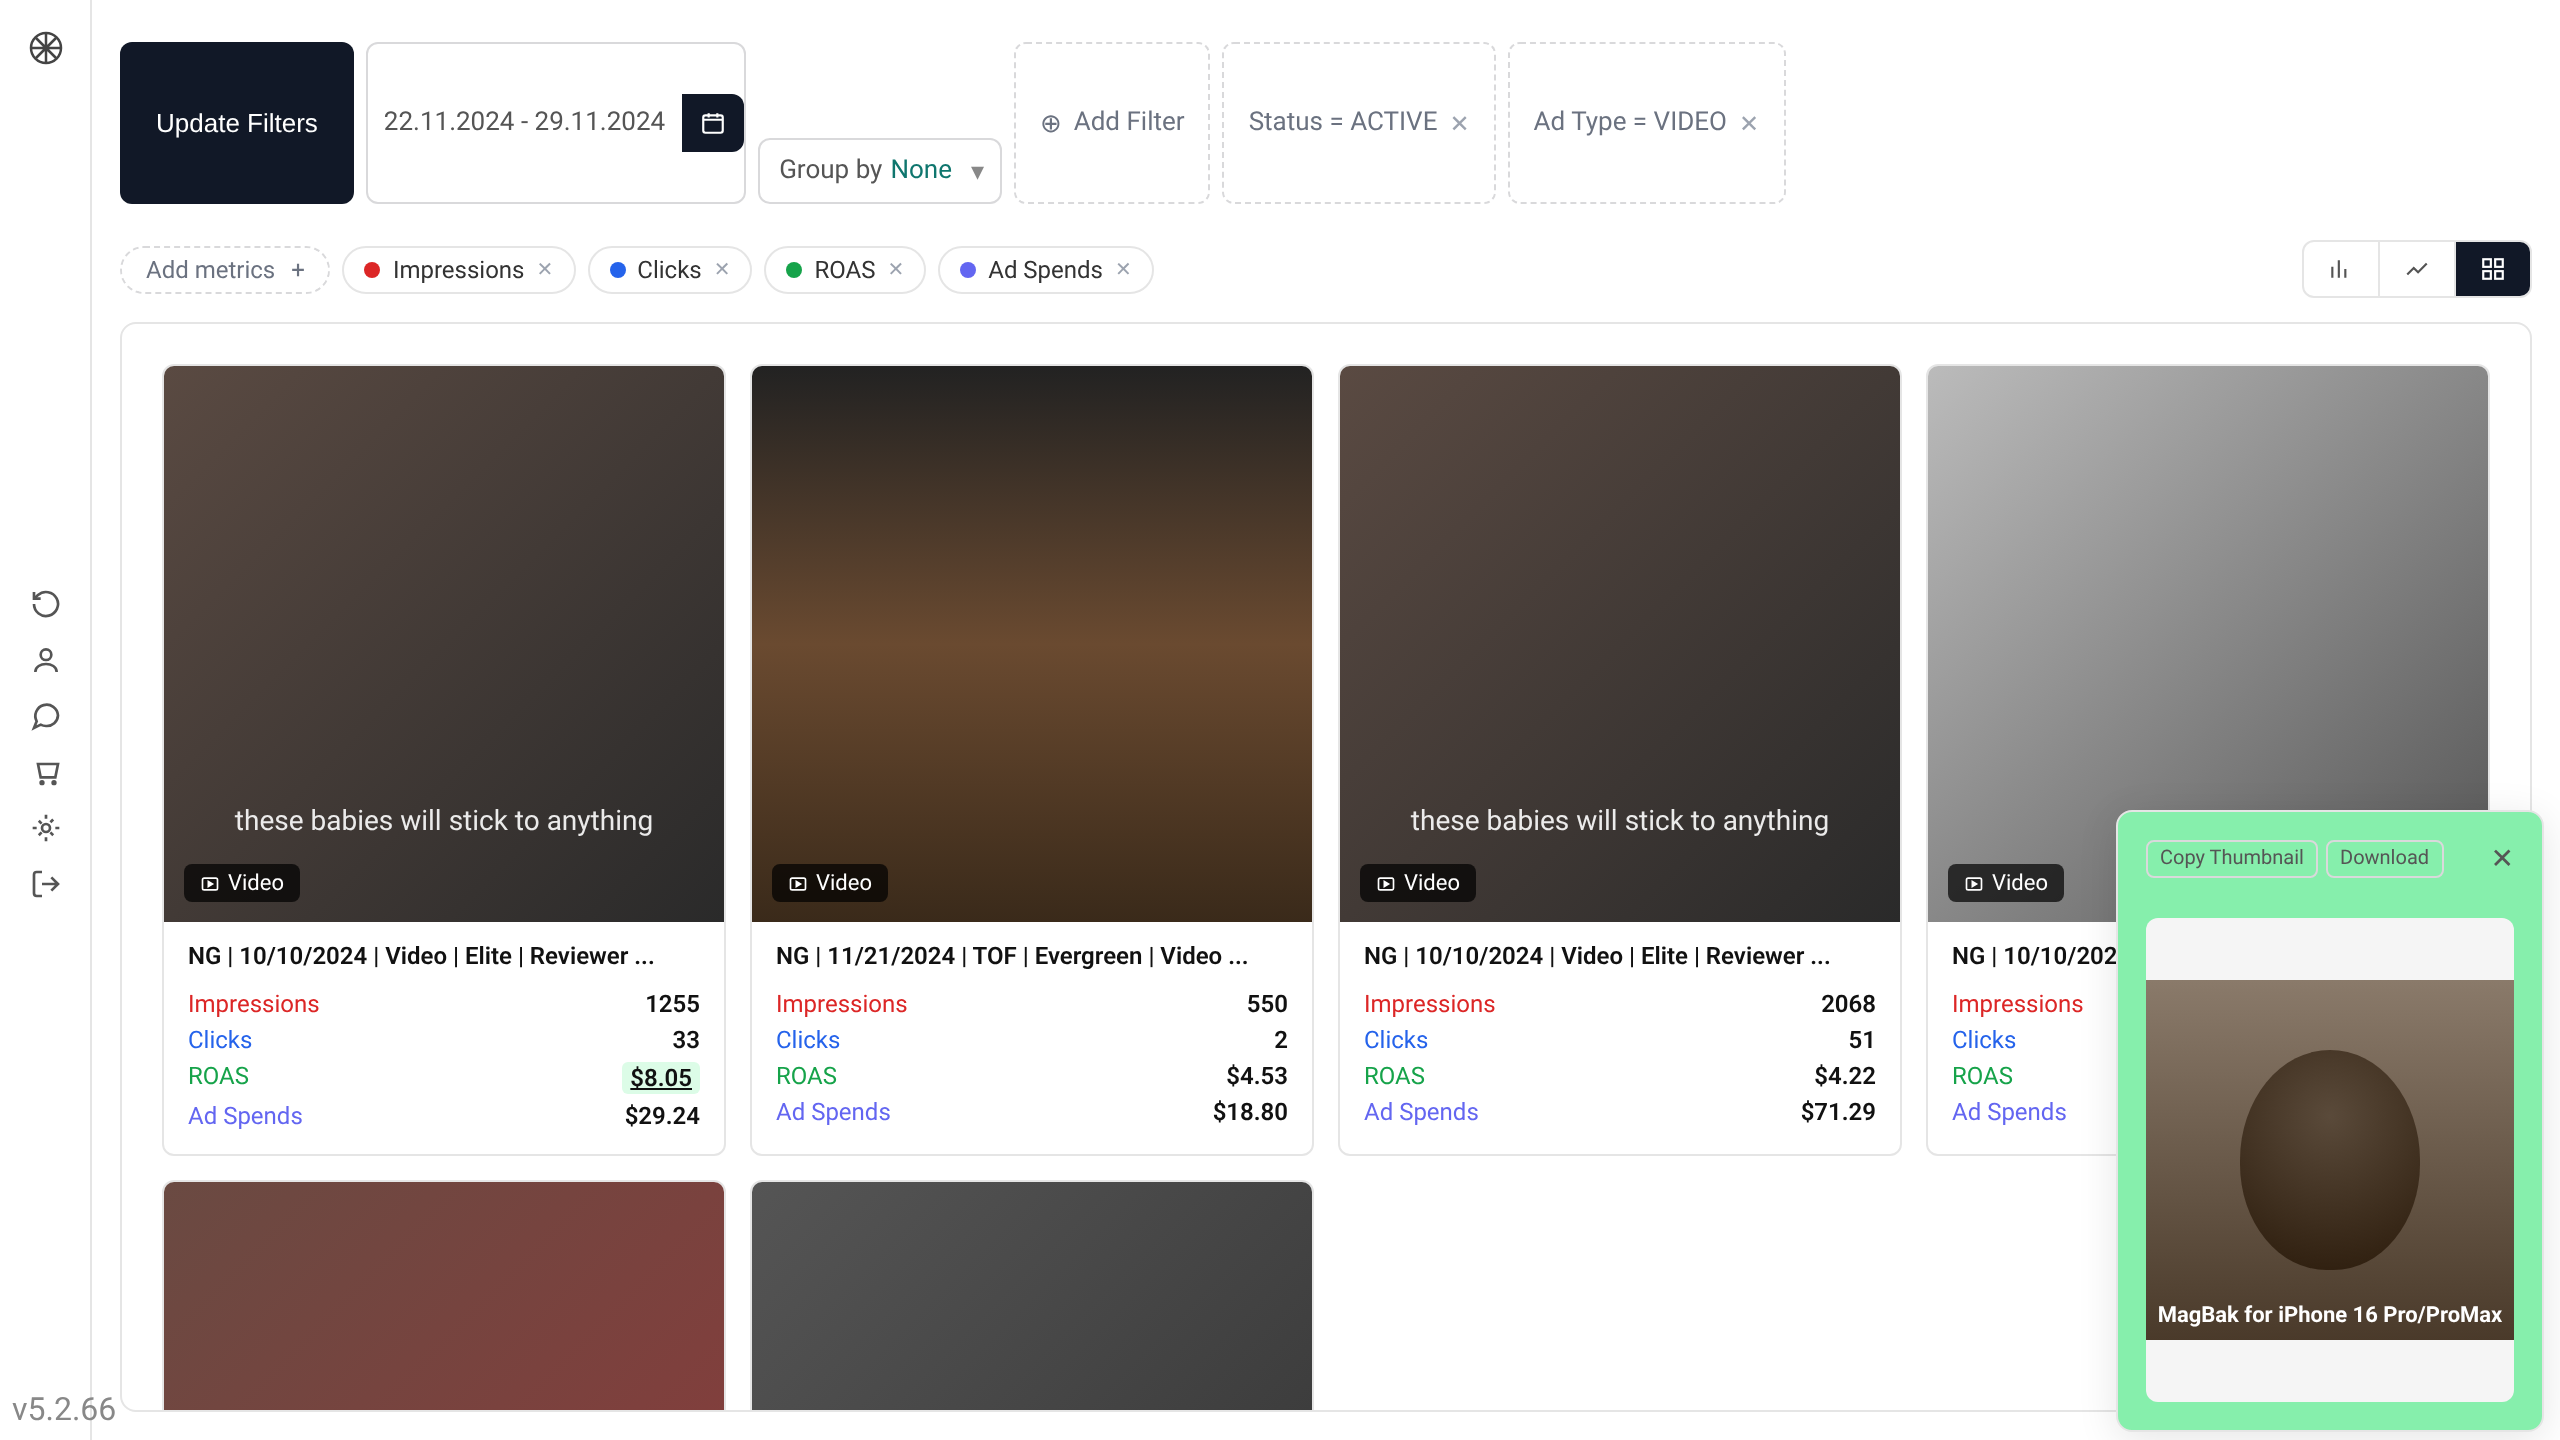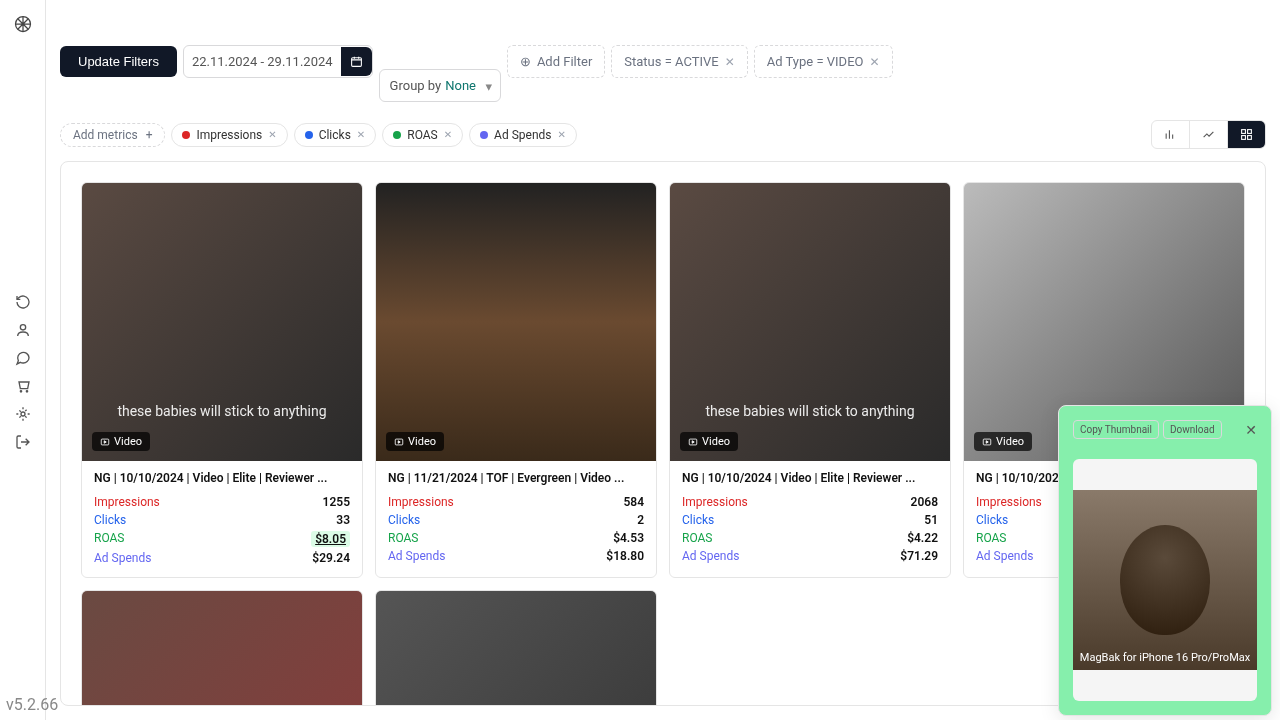--- a/index.html
+++ b/index.html
@@ -4,21 +4,21 @@
   <style>
     * { margin: 0; padding: 0; box-sizing: border-box; }
     body { font-family: -apple-system, BlinkMacSystemFont, "Segoe UI", Roboto, sans-serif; background: #fff; color: #111; }
     .app { display: flex; height: 720px; width: 1280px; }
     .sidebar { width: 46px; border-right: 1px solid #e5e5e5; display: flex; flex-direction: column; align-items: center; padding-top: 14px; }
     .logo { width: 20px; height: 20px; margin-bottom: 260px; }
     .nav-icons { display: flex; flex-direction: column; gap: 12px; align-items: center; }
     .nav-icon { width: 16px; height: 16px; color: #555; display: flex; align-items: center; justify-content: center; }
     .version { position: fixed; bottom: 6px; left: 6px; font-size: 16px; color: #888; }
     .main { flex: 1; display: flex; flex-direction: column; overflow: hidden; }
-    .topbar { display: flex; align-items: center; gap: 6px; padding: 21px 14px 0 14px; border-bottom: none; }
+    .topbar { display: flex; gap: 6px; padding: 21px 14px 0 14px; border-bottom: none; }
     .btn-primary { background: #111827; color: #fff; border: none; padding: 8px 18px; border-radius: 6px; font-size: 13px; font-weight: 500; cursor: pointer; }
     .date-range { display: flex; align-items: center; border: 1px solid #d9d9db; border-radius: 6px; font-size: 13px; }
     .date-text { padding: 8px 8px; color: #555; }
     .date-cal { background: #111827; color: #fff; padding: 8px 9px; border-radius: 0 6px 6px 0; display: flex; align-items: center; }
     .select-group { border: 1px solid #d9d9db; border-radius: 6px; padding: 8px 24px 8px 10px; font-size: 13px; color: #555; position: relative; display: flex; gap: 4px; margin-top: 48px; }
     .select-group .chev { position: absolute; right: 8px; top: 50%; transform: translateY(-50%); color: #888; }
     .filter-pill { border: 1px dashed #d9d9db; border-radius: 6px; padding: 8px 12px; font-size: 13px; color: #6b7280; display: flex; align-items: center; gap: 6px; }
     .filter-active { border-style: dashed; display: flex; align-items: center; gap: 6px; }
     .filter-active .x { color: #9ca3af; font-size: 12px; }
     .metrics-row { display: flex; align-items: center; gap: 6px; padding: 18px 14px 6px 14px; }
@@ -50,21 +50,21 @@
     .thumb-img3 { background: linear-gradient(135deg, #5a4a42 0%, #2a2a2a 100%); }
     .thumb-img4 { background: linear-gradient(135deg, #bbb 0%, #555 100%); }
     .thumb-img5 { background: linear-gradient(135deg, #6a4a42 0%, #8a3a3a 100%); }
     .thumb-img6 { background: linear-gradient(135deg, #555 0%, #333 100%); }
     .popup { position: fixed; right: 8px; bottom: 4px; width: 214px; background: #86efac; border: 1px solid #e5e5e5; border-radius: 8px; padding: 14px; box-shadow: 0 4px 20px rgba(0,0,0,0.1); }
     .popup-head { display: flex; align-items: center; gap: 4px; margin-bottom: 20px; }
     .popup-btn { border: 1px solid #d9d9db; border-radius: 4px; padding: 3px 6px; font-size: 10px; color: #555; }
     .popup-close { margin-left: auto; color: #555; font-size: 14px; cursor: pointer; }
     .popup-video { background: #f5f5f5; border-radius: 6px; height: 242px; display: flex; align-items: center; justify-content: center; position: relative; overflow: hidden; }
     .popup-video-inner { width: 100%; height: 180px; background: linear-gradient(180deg, #8a7a6a 0%, #4a3a2a 100%); display: flex; align-items: center; justify-content: center; position: relative; }
-    .popup-video-title { position: absolute; bottom: 6px; width: 100%; text-align: center; color: #fff; font-size: 11px; font-weight: 400; }
+    .popup-video-title { position: absolute; bottom: 6px; width: 100%; text-align: center; color: #fff; font-size: 11px; font-weight: 700; }
     svg { display: block; }
   </style>
 </head>
 <body>
 
 <div class="app">
   <div class="sidebar">
     <div class="logo">
       <svg viewBox="0 0 24 24" fill="none" stroke="#444" stroke-width="1.5">
           <circle cx="12" cy="12" r="9"></circle>
@@ -224,21 +224,21 @@
     <div class="thumb thumb-img2">
                 <div class="video-tag"><svg viewBox="0 0 24 24" width="10" height="10" fill="none" stroke="currentColor" stroke-width="2">
                     <rect x="3" y="5" width="18" height="14" rx="2"></rect>
                     <path d="M10 9l5 3-5 3z" fill="currentColor"></path>
                   </svg>Video</div>
               </div>
     <div class="card-body">
       <div class="card-title">NG | 11/21/2024 | TOF | Evergreen | Video ...</div>
       <div class="stat-row">
                   <span class="c-impr">Impressions</span>
-                  <span class="val">584</span>
+                  <span class="val">550</span>
                 </div>
       <div class="stat-row">
                   <span class="c-clicks">Clicks</span>
                   <span class="val">2</span>
                 </div>
       <div class="stat-row">
                   <span class="c-roas">ROAS</span>
                   <span class="val ">$4.53</span>
                 </div>
       <div class="stat-row">

